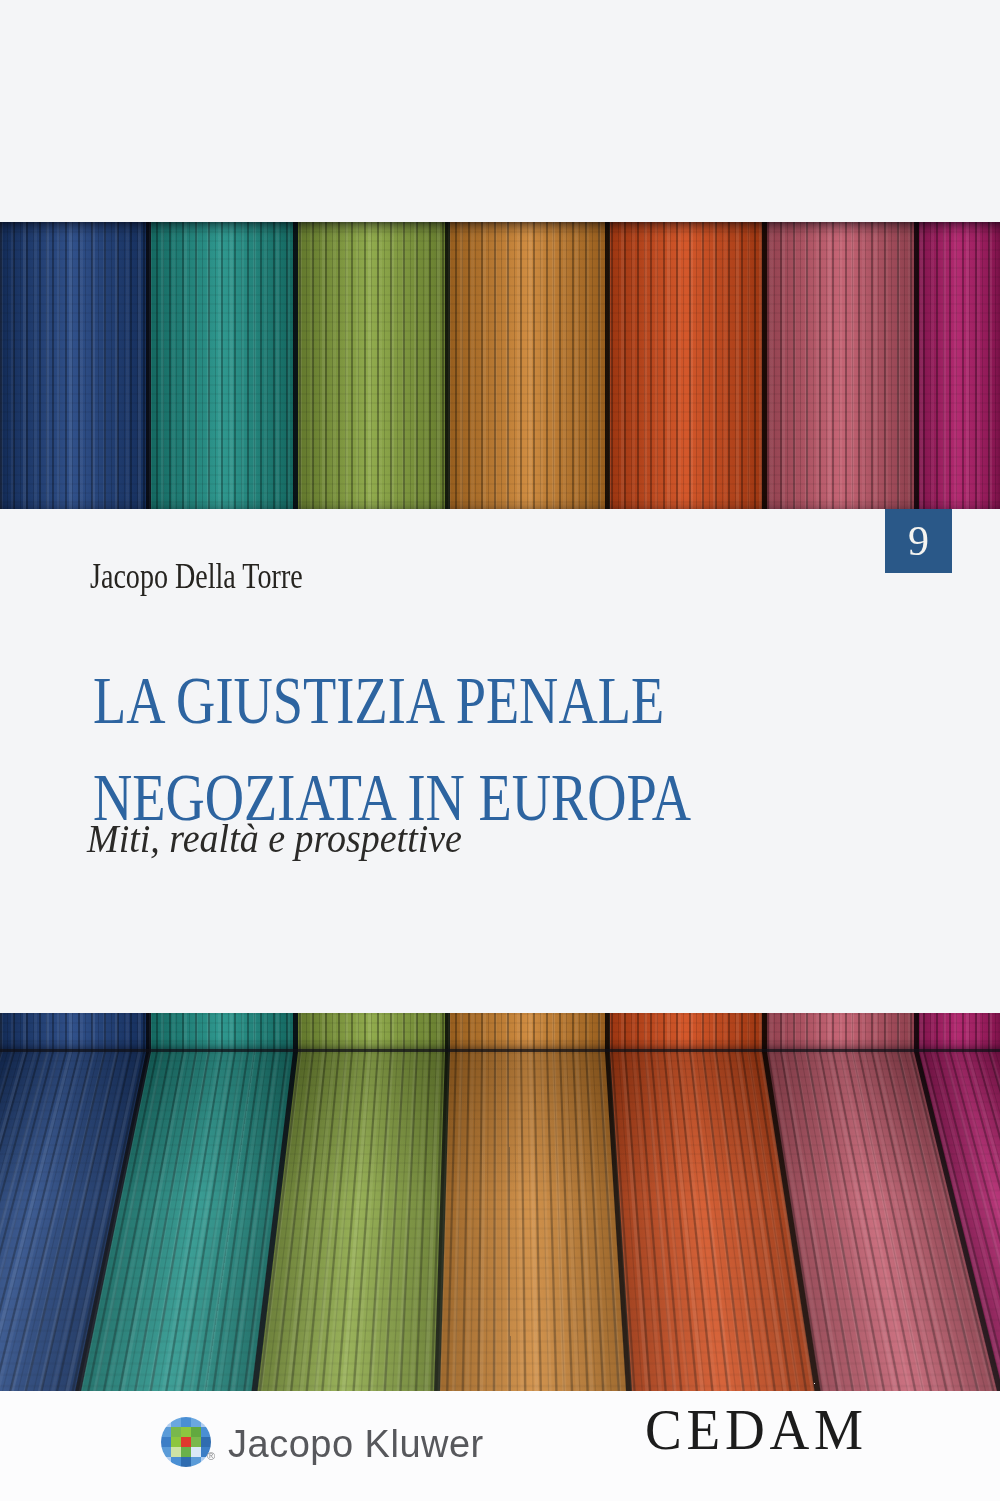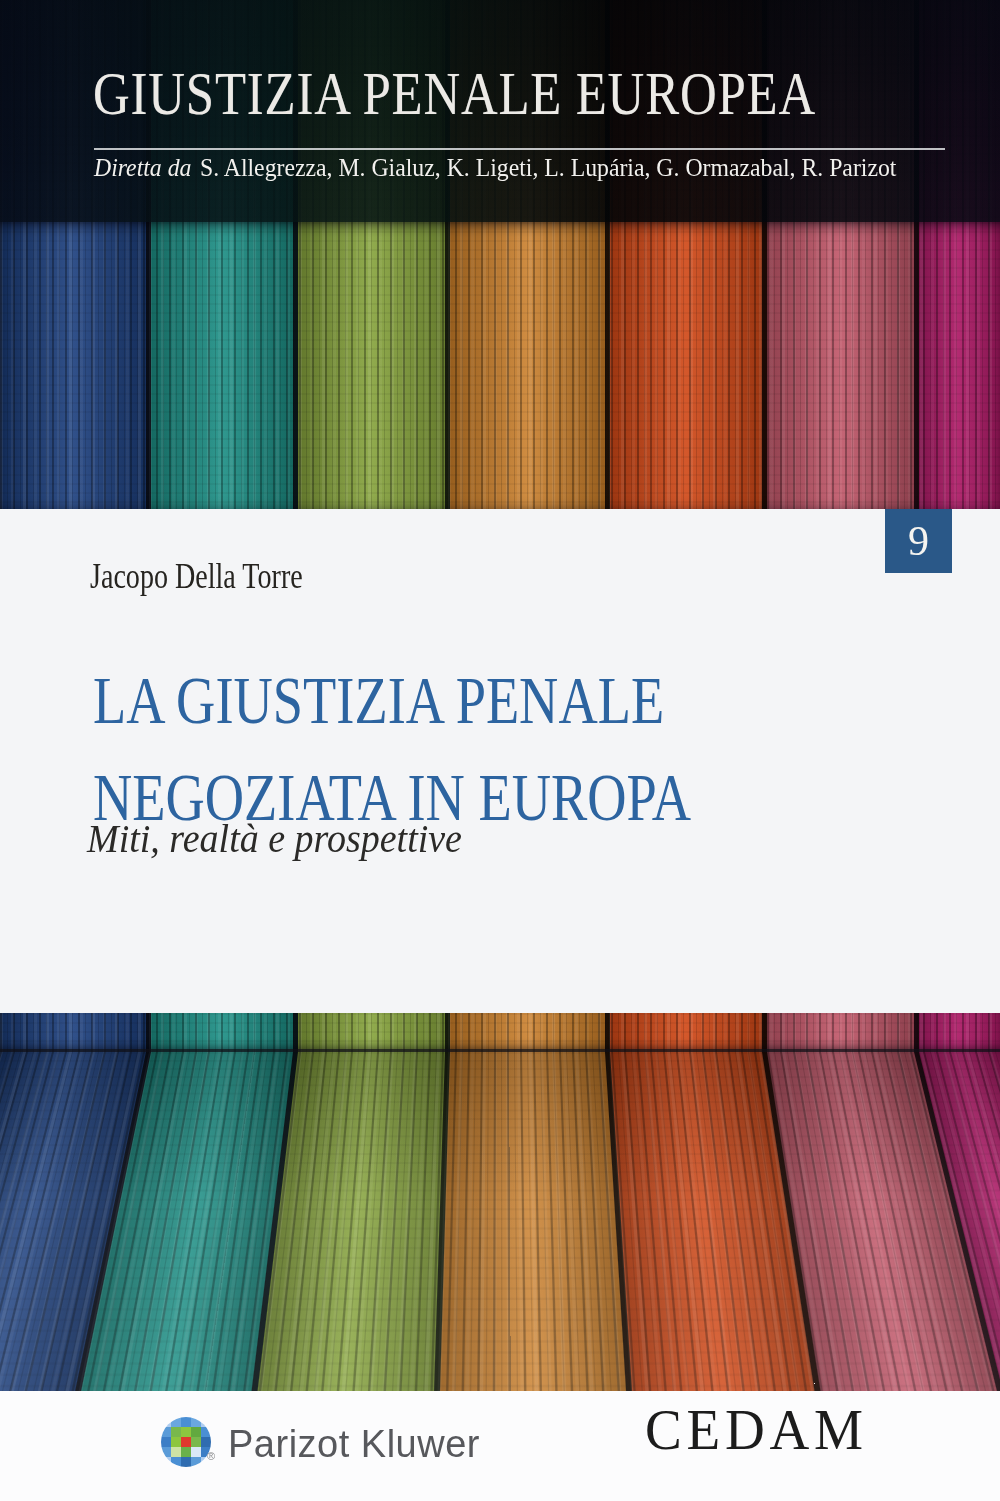--- a/index.html
+++ b/index.html
@@ -133,26 +133,20 @@
     font-size:58px;color:#1c1c1c;letter-spacing:5px;line-height:1;
     font-weight:400;white-space:nowrap;
     display:inline-block;transform:scaleX(0.95);transform-origin:left top;
   }
 </style>
 </head>
 <body>
 
 <div class="cover">
 
-  <header class="band-header planks-bg">
-    <div class="darken"></div>
-    <h1 class="series-title">GIUSTIZIA PENALE EUROPEA</h1>
-    <div class="series-divider"></div>
-    <p class="series-byline"><span class="lead">Diretta da</span><span class="names">S. Allegrezza, M. Gialuz, K. Ligeti, L. Lupária, G. Ormazabal, R. Parizot</span></p>
-  </header>
 
   <div class="band-planks-top planks-bg"></div>
 
   <section class="band-white">
     <div class="volume-badge">
       <span>9</span>
     </div>
   </section>
   <p class="author-name">Jacopo Della Torre</p>
   <h2 class="book-title">
@@ -200,18 +194,18 @@
             <rect x="30" y="30" width="10" height="10" fill="#d9e8f7"></rect>
             <rect x="40" y="30" width="10" height="10" fill="#3c7ec6"></rect>
           <rect x="0" y="40" width="10" height="10" fill="#aecdf0"></rect>
             <rect x="10" y="40" width="10" height="10" fill="#4a8fd4"></rect>
             <rect x="20" y="40" width="10" height="10" fill="#2f6cb0"></rect>
             <rect x="30" y="40" width="10" height="10" fill="#5a9bd8"></rect>
             <rect x="40" y="40" width="10" height="10" fill="#aecdf0"></rect>
         </g>
       </svg>
       <span class="wk-reg">®</span>
-      <p class="wk-text">Parizot Kluwer</p>
+      <p class="wk-text">Jacopo Kluwer</p>
     </div>
     <p class="cedam">CEDAM</p>
   </footer>
 
 </div>
 
 </body></html>

